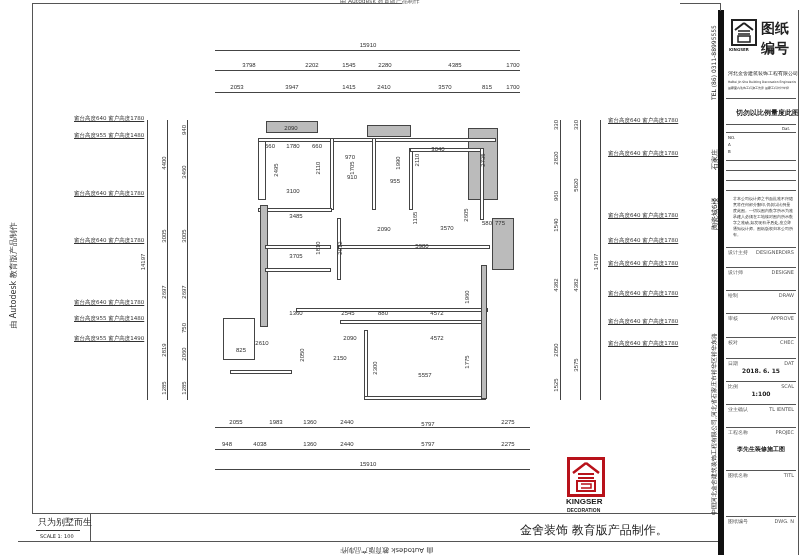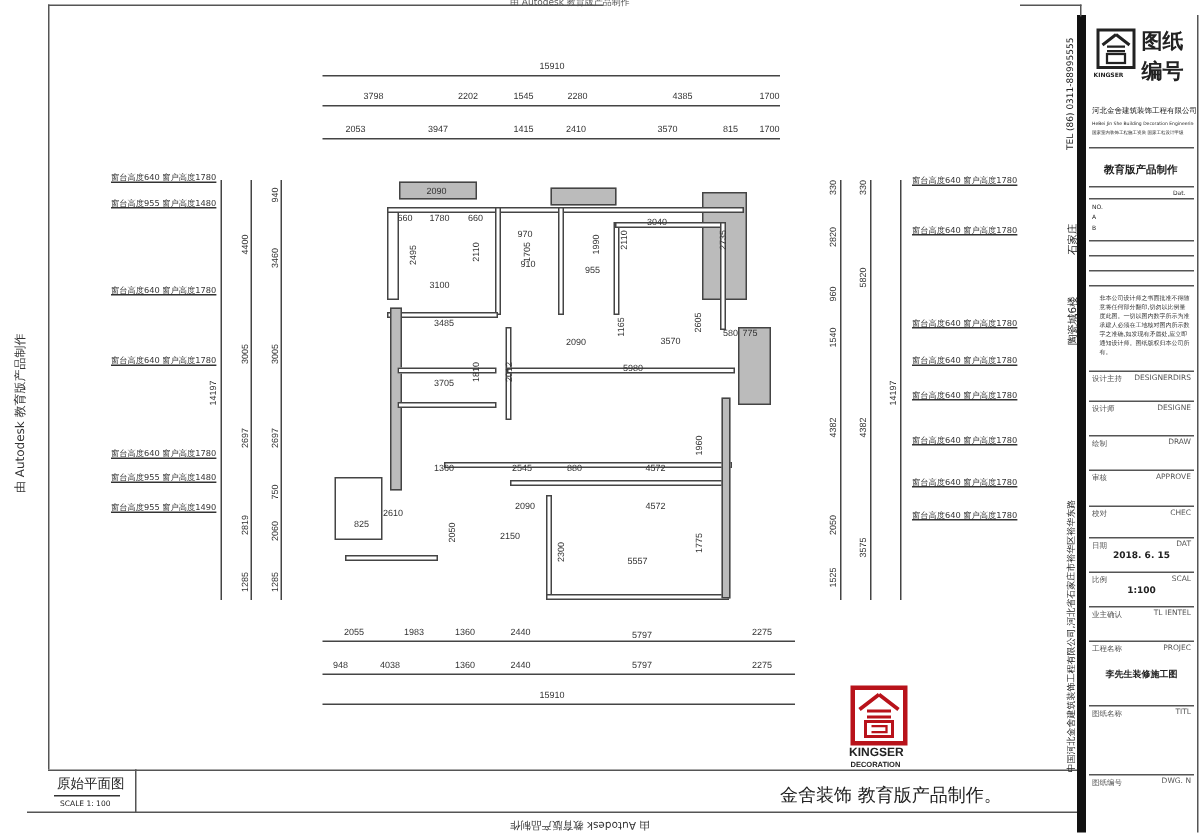--- a/index.html
+++ b/index.html
@@ -21,21 +21,21 @@
 <div class="abs" style="left:32px;top:3px;width:370px;height:1px;background:#555;"></div>
 <div class="abs" style="left:340px;top:-3px;font-size:6px;color:#555;">由 Autodesk 教育版产品制作</div>
 
 <div class="abs" style="left:32px;top:3px;width:1px;height:510px;background:#555;"></div>
 <div class="abs" style="left:-40px;top:270px;font-size:8px;color:#333;transform:rotate(-90deg);white-space:nowrap;">由 Autodesk 教育版产品制作</div>
 
 <div class="abs" style="left:18px;top:541px;width:700px;height:1px;background:#555;"></div>
 <div class="abs" style="left:340px;top:545px;font-size:7px;color:#333;transform:rotate(180deg);white-space:nowrap;">由 Autodesk 教育版产品制作</div>
 
 <div class="abs" style="left:32px;top:513px;width:58px;height:28px;border-top:1px solid #555;border-right:1px solid #555;"></div>
-<div class="abs" style="left:38px;top:516px;font-size:9px;font-family:'DejaVu Serif',serif;">原始平面图</div>
+<div class="abs" style="left:38px;top:516px;font-size:9px;font-family:'DejaVu Serif',serif;">只为别墅而生</div>
 <div class="abs" style="left:36px;top:530px;width:44px;height:1px;background:#333;"></div>
 <div class="abs" style="left:40px;top:533px;font-size:5px;">SCALE 1: 100</div>
 <div class="abs" style="left:90px;top:513px;width:628px;height:1px;background:#555;"></div>
 
 <div class="abs" style="left:215px;top:50px;width:305px;height:1px;background:#444;"></div>
 <div class="dim" style="left:368px;top:42px;">15910</div>
 <div class="abs" style="left:215px;top:70px;width:305px;height:1px;background:#444;"></div>
 <div class="dim" style="left:249px;top:62px;">3798</div>
 <div class="dim" style="left:312px;top:62px;">2202</div>
 <div class="dim" style="left:349px;top:62px;">1545</div>
@@ -213,21 +213,21 @@
     <path d="M5 10 H17 M5 13 H17" stroke="#222" stroke-width="1.5"></path>
     <rect x="5" y="15" width="12" height="6" fill="none" stroke="#222" stroke-width="1.5"></rect>
   </svg>
 </div>
 <div class="abs" style="left:761px;top:18px;font-size:14px;width:34px;line-height:20px;font-weight:bold;">图纸编号</div>
 <div class="abs" style="left:729px;top:47px;font-size:4px;font-weight:bold;">KINGSER</div>
 <div class="abs" style="left:728px;top:70px;font-size:5px;white-space:nowrap;">河北金舍建筑装饰工程有限公司</div>
 <div class="abs" style="left:728px;top:80px;font-size:3px;white-space:nowrap;overflow:hidden;width:68px;">HeBei Jin She Building Decoration Engineering Co., L</div>
 <div class="abs" style="left:728px;top:86px;font-size:3px;white-space:nowrap;overflow:hidden;width:68px;">国家室内装饰工程施工资质 国家工程设计甲级</div>
 <div class="abs" style="left:726px;top:98px;width:70px;height:1px;background:#555;"></div>
-<div class="abs" style="left:736px;top:108px;font-size:7px;font-weight:bold;">教育版产品制作</div>
+<div class="abs" style="left:736px;top:108px;font-size:7px;font-weight:bold;">切勿以比例量度此图</div>
 <div class="abs" style="left:726px;top:124px;width:70px;height:1px;background:#555;"></div>
 <div class="abs" style="left:782px;top:126px;font-size:4px;">Dat.</div>
 <div class="abs" style="left:726px;top:132px;width:70px;height:1px;background:#555;"></div>
 <div class="abs" style="left:728px;top:135px;font-size:4px;">NO.</div>
 <div class="abs" style="left:728px;top:142px;font-size:4px;">A</div>
 <div class="abs" style="left:728px;top:149px;font-size:4px;">B</div>
 <div class="abs" style="left:726px;top:160px;width:70px;height:1px;background:#555;"></div>
 <div class="abs" style="left:726px;top:170px;width:70px;height:1px;background:#555;"></div>
 <div class="abs" style="left:726px;top:180px;width:70px;height:1px;background:#555;"></div>
 <div class="abs" style="left:726px;top:190px;width:70px;height:1px;background:#555;"></div>

